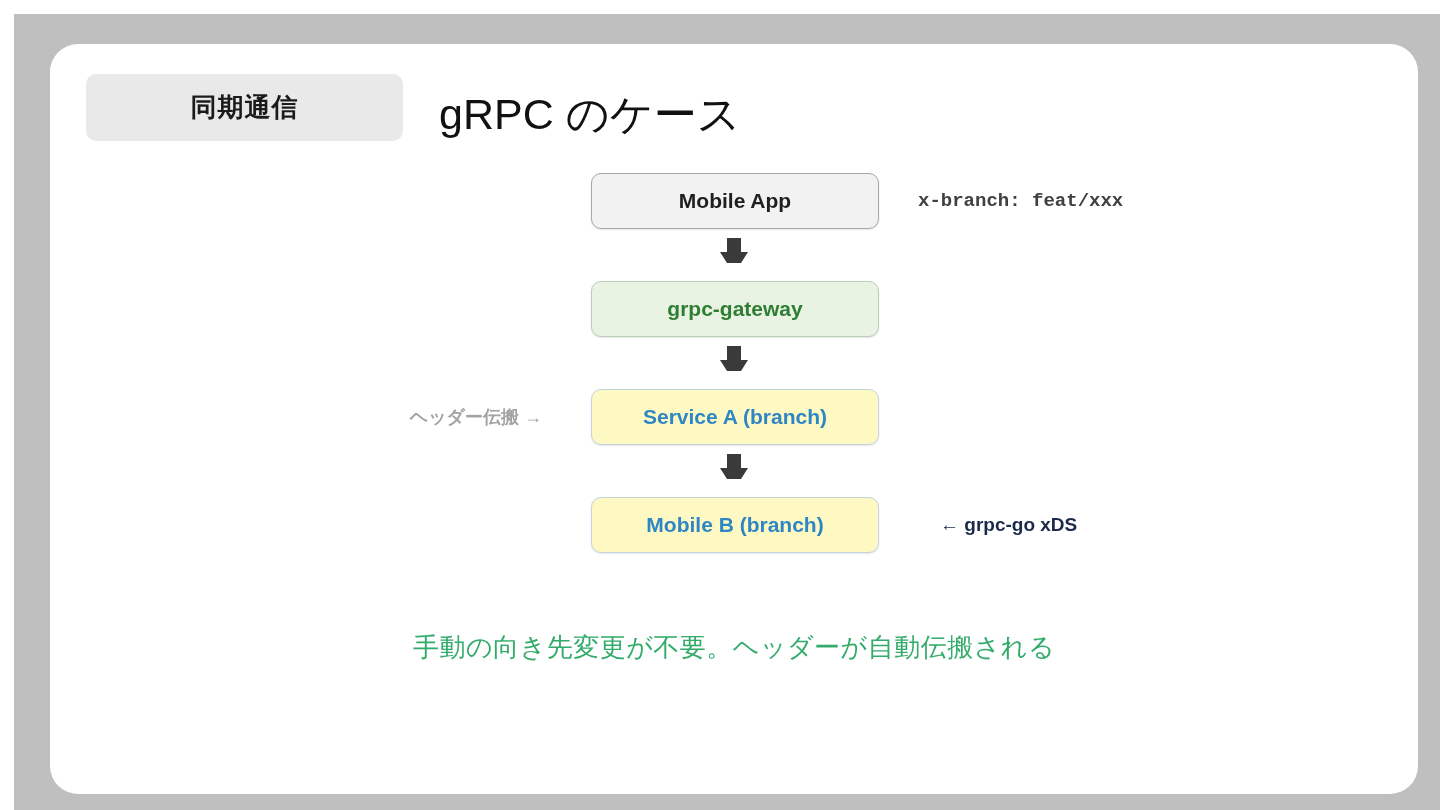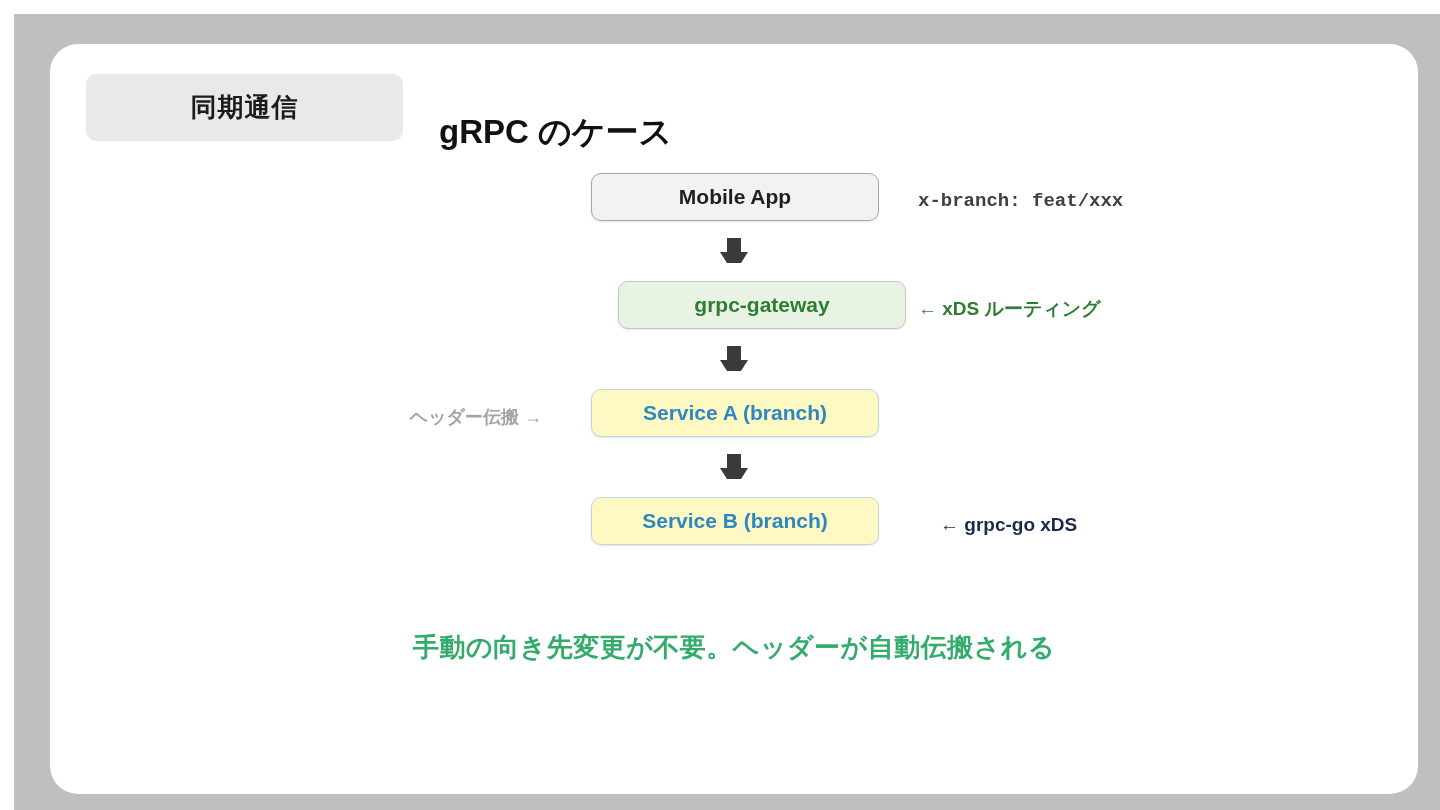--- a/index.html
+++ b/index.html
@@ -25,38 +25,38 @@
     left: 36px; top: 30px;
     width: 317px; height: 67px;
     background: #e9e9e9;
     border-radius: 10px;
     display: flex; align-items: center; justify-content: center;
     font-size: 26px; font-weight: bold; color: #1b1b1b;
     letter-spacing: 1px;
   }
   .title {
     position: absolute;
-    left: 382px; top: 47px;
+    left: 382px; top: 30px;
     height: 67px; line-height: 67px;
-    font-size: 33px; font-weight: bold; color: #111111;
+    font-size: 43px; font-weight: normal; color: #111111;
   }
   .node {
     position: absolute;
     left: 541px;
-    width: 288px; height: 48px;
+    width: 288px; height: 56px;
     border-radius: 10px;
     display: flex; align-items: center; justify-content: center;
     font-size: 21px; font-weight: bold;
     box-shadow: 0 1px 2px rgba(0,0,0,0.10);
   }
   .node-gray  { background: #f2f2f2; border: 1px solid #a8a8a8; color: #1f1f1f; }
   .node-green { background: #e8f3e4; border: 1px solid #bccdb9; color: #2e7d32; }
   .node-blue  { background: #fef9c3; border: 1px solid #c3d3e0; color: #2e86c5; }
   .n1 { top: 129px; }
-  .n2 { top: 237px; margin-left: 27px; }
+  .n2 { top: 237px; }
   .n3 { top: 345px; }
   .n4 { top: 453px; }
   .arrow {
     position: absolute;
     left: 677px;
     width: 14px; height: 28px;
     display: flex; flex-direction: column; align-items: center;
   }
   .arrow .stem { width: 3px; flex: 1; background: #3a3a3a; }
   .arrow .head {
@@ -90,21 +90,21 @@
     font-size: 18px; font-weight: bold;
     color: #a3a3a3;
     white-space: nowrap;
   }
   .footer-note {
     position: absolute;
     left: 0; right: 0;
     top: 603px;
     transform: translateY(-50%);
     text-align: center;
-    font-size: 26px; font-weight: bold;
+    font-size: 26px; font-weight: normal;
     color: #33ab6b;
     letter-spacing: 0.5px;
   }
 </style>
 </head>
 <body>
 
 <div class="stage">
   <div class="card">
 
@@ -125,23 +125,22 @@
       <div class="head"></div>
     </div>
 
     <div class="node node-blue n3">Service A (branch)</div>
 
     <div class="arrow a3">
       <div class="stem"></div>
       <div class="head"></div>
     </div>
 
-    <div class="node node-blue n4">Service B (branch)</div>
+    <div class="node node-blue n4">Mobile B (branch)</div>
 
     <div class="anno anno-red">x-branch: feat/xxx</div>
-    <div class="anno anno-green">← xDS ルーティング</div>
     <div class="anno anno-navy">← grpc-go xDS</div>
     <div class="anno-left">ヘッダー伝搬 →</div>
 
     <div class="footer-note">手動の向き先変更が不要。ヘッダーが自動伝搬される</div>
 
   </div>
 </div>
 
 </body></html>

